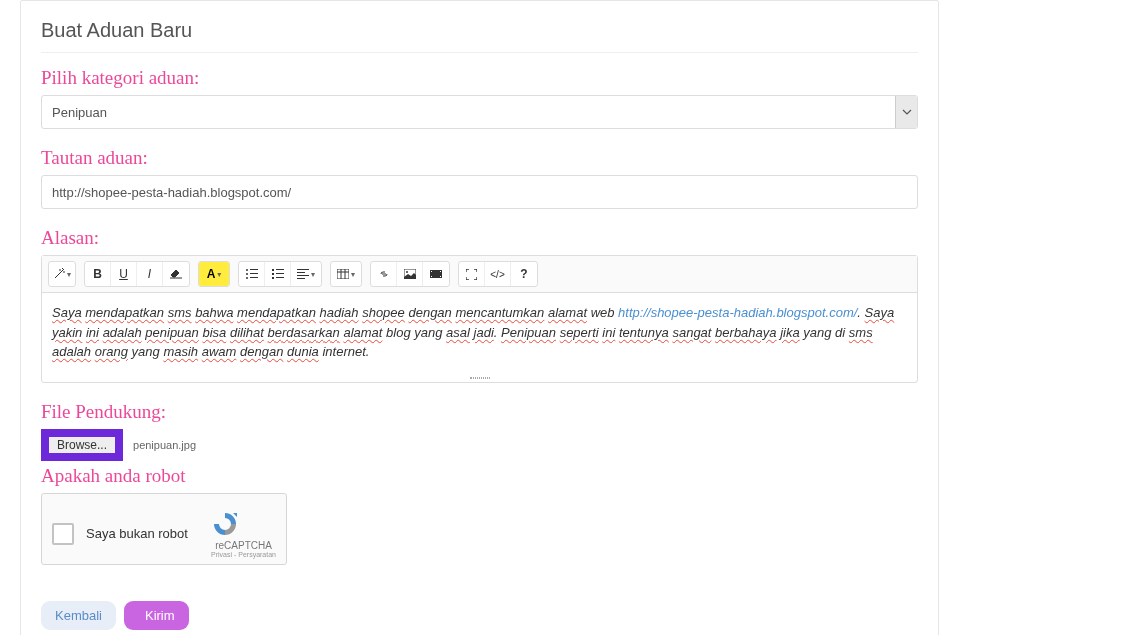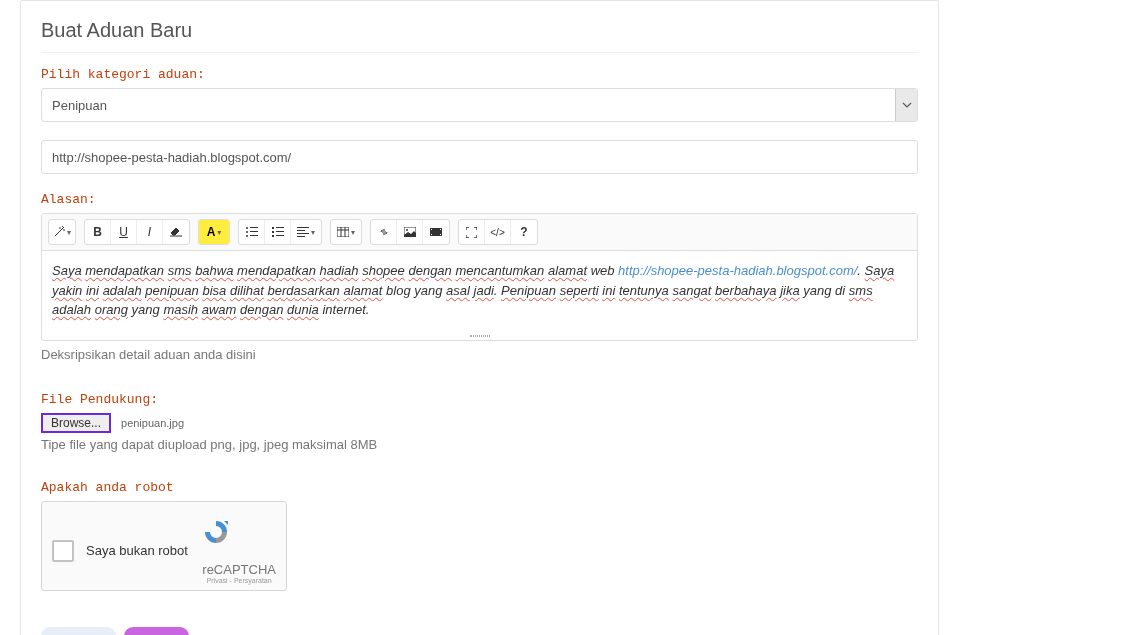--- a/index.html
+++ b/index.html
@@ -1,45 +1,45 @@
 <!DOCTYPE html>
 <html><head>
 <meta charset="utf-8">
 <style>
 * { margin: 0; padding: 0; box-sizing: border-box; }
 body { font-family: Arial, sans-serif; font-size: 13px; color: #666; background: #fff; }
 .page { width: 959px; height: 635px; background: #fff; position: relative; }
 .card { margin: 0 20px; border: 1px solid #e5e5e5; border-radius: 2px; padding: 18px 20px 20px 20px; }
 .title { font-size: 20px; font-weight: 400; color: #555; padding-bottom: 10px; border-bottom: 1px solid #eee; margin-bottom: 14px; font-family: 'Segoe UI', Arial, sans-serif; }
-.label { font-size: 13px; color: #c2410c; margin-bottom: 6px; font-family: Liberation Mono, monospace; }
+.label { font-size: 19px; color: #ec4899; margin-bottom: 6px; font-family: Liberation Serif, serif; }
 .select-wrap { position: relative; width: 100%; height: 34px; border: 1px solid #ddd; border-radius: 3px; display: flex; align-items: center; margin-bottom: 18px; }
 .select-val { padding-left: 10px; color: #555; font-size: 13px; flex: 1; }
 .select-btn { width: 22px; height: 32px; background: #e9e9e9; border-left: 1px solid #ccc; display: flex; align-items: center; justify-content: center; border-radius: 0 2px 2px 0; }
 .input-text { width: 100%; height: 34px; border: 1px solid #ddd; border-radius: 3px; padding: 0 10px; color: #555; font-size: 13px; margin-bottom: 18px; font-family: inherit; }
 .editor { border: 1px solid #ddd; border-radius: 3px; margin-bottom: 6px; }
 .toolbar { border-bottom: 1px solid #ddd; padding: 5px 6px; display: flex; gap: 8px; align-items: center; background: #fafafa; }
 .tgroup { display: flex; border: 1px solid #ddd; border-radius: 3px; overflow: hidden; background: #fff; }
 .tbtn { width: 26px; height: 24px; display: flex; align-items: center; justify-content: center; font-size: 12px; color: #333; cursor: pointer; }
 .tbtn.sep { border-right: 1px solid #eee; }
 .tbtn.yellow { background: #ffec3d; }
 .tbtn .caret { font-size: 8px; margin-left: 2px; color: #666; }
 .content { padding: 10px 10px 12px 10px; font-size: 13px; line-height: 1.5; color: #333; font-family: 'Segoe UI', Arial, sans-serif; font-style: italic; }
 .content .sp { text-decoration: underline wavy #e74c3c; text-decoration-thickness: 1px; text-underline-offset: 2px; }
 .content a { color: #4a8fd1; text-decoration: none; }
 .handle { height: 8px; display: flex; justify-content: center; align-items: center; }
 .handle span { width: 20px; height: 2px; border-top: 1px dotted #aaa; border-bottom: 1px dotted #aaa; }
 .helper { font-size: 13px; color: #777; margin-bottom: 18px; font-family: 'Segoe UI', Arial, sans-serif; }
 .file-row { display: flex; align-items: center; gap: 10px; margin-bottom: 4px; }
-.browse { border: 2px solid #6d28d9; background: #eee; padding: 1px 8px; font-size: 12px; color: #333; cursor: pointer; }
+.browse { border: 8px solid #6d28d9; background: #eee; padding: 1px 8px; font-size: 12px; color: #333; cursor: pointer; }
 .filename { color: #666; font-size: 11px; }
 .captcha { width: 246px; border: 1px solid #d6d6d6; border-radius: 3px; padding: 16px 10px 6px 10px; display: flex; align-items: center; background: #fafafa; }
 .captcha .cb { width: 22px; height: 22px; border: 2px solid #c3c3c3; border-radius: 2px; background: #fff; margin-right: 12px; }
 .captcha .lbl { flex: 1; font-size: 13px; color: #333; }
 .captcha .logo { text-align: center; }
-.captcha .logo .t1 { font-size: 13px; color: #777; margin-top: 16px; }
+.captcha .logo .t1 { font-size: 10px; color: #777; margin-top: 2px; }
 .captcha .logo .t2 { font-size: 7px; color: #999; }
 .btns { display: flex; gap: 8px; margin-top: 36px; }
 .btn { padding: 7px 14px; border: none; border-radius: 9px; font-size: 13px; cursor: pointer; font-family: 'Segoe UI', Arial, sans-serif; }
 .btn-back { background: #e7eef7; color: #5b8cc9; }
 .btn-send { background: #c965e0; color: #fff; padding-left: 21px; }
 svg { display: block; }
 </style>
 </head>
 <body>
 
@@ -50,20 +50,21 @@
     <div class="label">Pilih kategori aduan:</div>
     <div class="select-wrap">
       <div class="select-val">Penipuan</div>
       <div class="select-btn">
         <svg width="10" height="6" viewBox="0 0 10 6">
             <path d="M1 1 L5 5 L9 1" stroke="#555" stroke-width="1.2" fill="none"></path>
           </svg>
       </div>
     </div>
 
+    <div class="label">Tautan aduan:</div>
     <input class="input-text" type="text" value="http://shopee-pesta-hadiah.blogspot.com/" style="">
 
     <div class="label">Alasan:</div>
     <div class="editor">
       <div class="toolbar">
         <div class="tgroup">
           <div class="tbtn">
             <svg width="12" height="12" viewBox="0 0 12 12">
                 <path d="M2 10 L8 4 M8 4 L10 2 M7 1 L7 3 M10 4 L12 4 M9 0 L11 2" stroke="#333" stroke-width="1" fill="none"></path>
               </svg>
@@ -209,29 +210,27 @@
         <span class="sp">masih</span>
         <span class="sp">awam</span>
         <span class="sp">dengan</span>
         <span class="sp">dunia</span>
         <span>internet.</span>
       </div>
       <div class="handle">
           <span></span>
         </div>
     </div>
-    <div class="helper">Deksripsikan detail aduan anda disini</div>
 
     <div style="height:12px"></div>
     <div class="label">File Pendukung:</div>
     <div class="file-row">
       <div class="browse">Browse...</div>
       <div class="filename">penipuan.jpg</div>
     </div>
-    <div class="helper" style="margin-bottom:28px;">Tipe file yang dapat diupload png, jpg, jpeg maksimal 8MB</div>
 
     <div class="label">Apakah anda robot</div>
     <div class="captcha">
       <div class="cb"></div>
       <div class="lbl">Saya bukan robot</div>
       <div class="logo">
         <svg width="28" height="28" viewBox="0 0 28 28">
           <path d="M14 3 A11 11 0 0 1 25 14 L20 14 A6 6 0 0 0 14 8 Z" fill="#4a8fd1"></path>
           <path d="M25 14 A11 11 0 0 1 14 25 L14 20 A6 6 0 0 0 20 14 Z" fill="#999"></path>
           <path d="M14 25 A11 11 0 0 1 3 14 L8 14 A6 6 0 0 0 14 20 Z" fill="#4a8fd1"></path>

